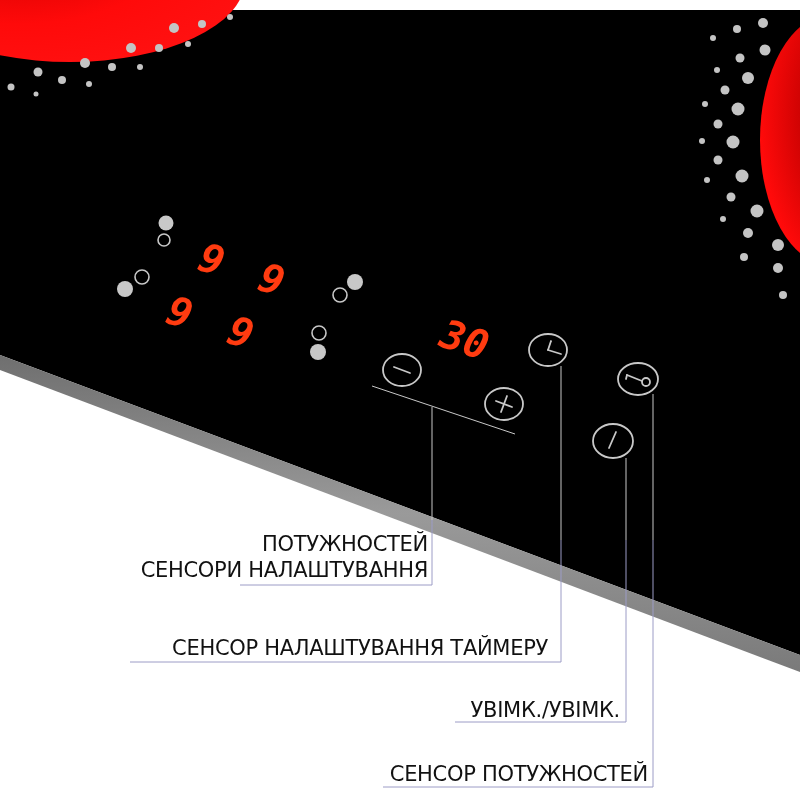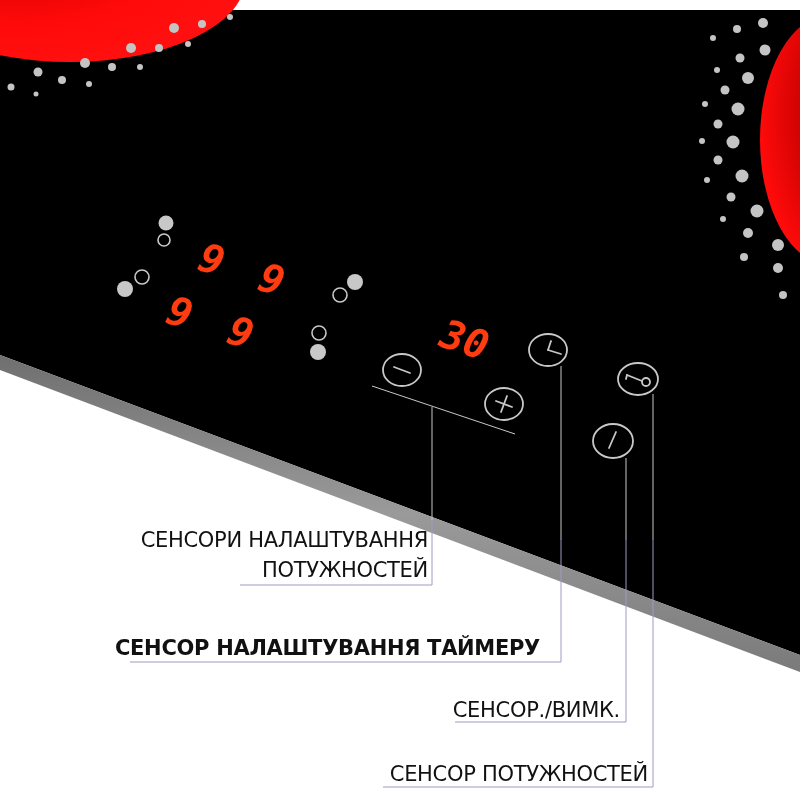--- a/index.html
+++ b/index.html
@@ -149,18 +149,18 @@
     <line x1="561" y1="540" x2="561" y2="662"></line>
     <line x1="130" y1="662" x2="561" y2="662"></line>
     <line x1="626" y1="540" x2="626" y2="722"></line>
     <line x1="455" y1="722" x2="626" y2="722"></line>
     <line x1="653" y1="540" x2="653" y2="787"></line>
     <line x1="383" y1="787" x2="653" y2="787"></line>
   </g>
 </svg>
 
 <div class="label" style="right:372px; top:527px;">
+  <div style="margin-top:4px;">ПОТУЖНОСТЕЙ</div>
   <div>СЕНСОРИ НАЛАШТУВАННЯ</div>
-  <div style="margin-top:4px;">ПОТУЖНОСТЕЙ</div>
 </div>
-<div class="label" style="right:260px; top:635px;font-weight:bold;">СЕНСОР НАЛАШТУВАННЯ ТАЙМЕРУ</div>
-<div class="label" style="right:180px; top:697px;">СЕНСОР./ВИМК.</div>
+<div class="label" style="right:252px; top:635px;">СЕНСОР НАЛАШТУВАННЯ ТАЙМЕРУ</div>
+<div class="label" style="right:180px; top:697px;">УВІМК./УВІМК.</div>
 <div class="label" style="right:152px; top:761px;">СЕНСОР ПОТУЖНОСТЕЙ</div>
 
 </body></html>

